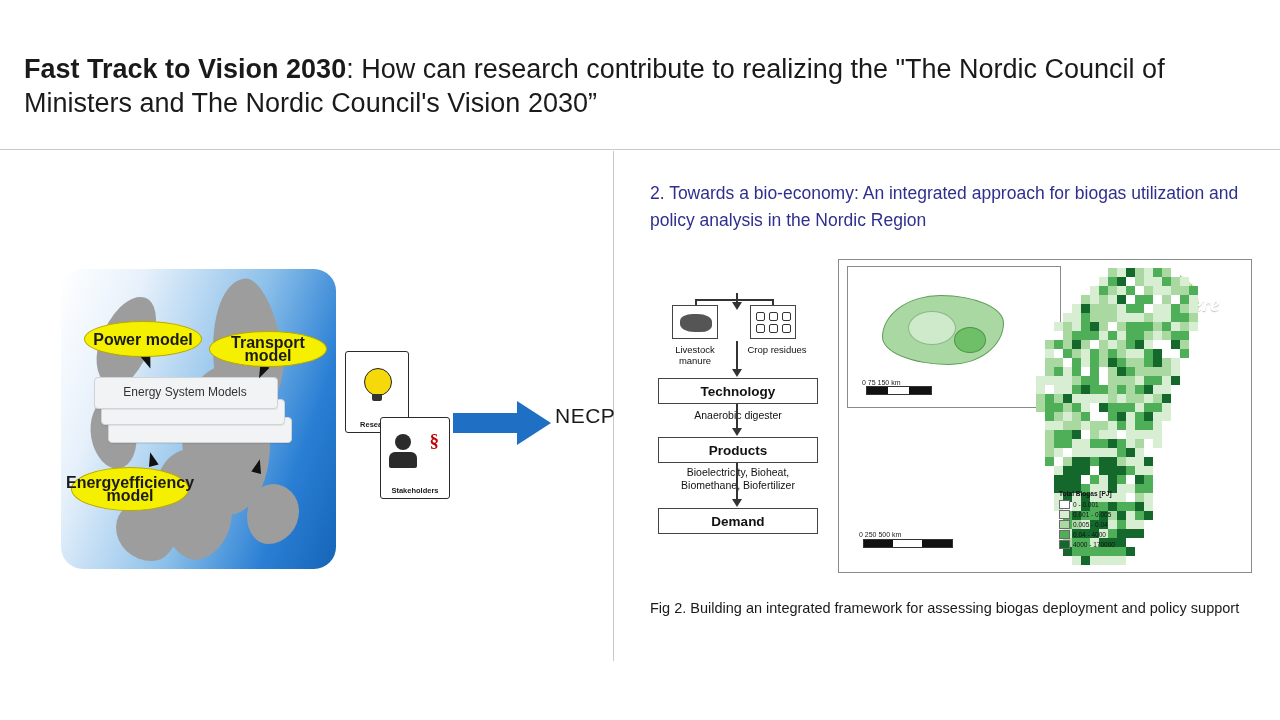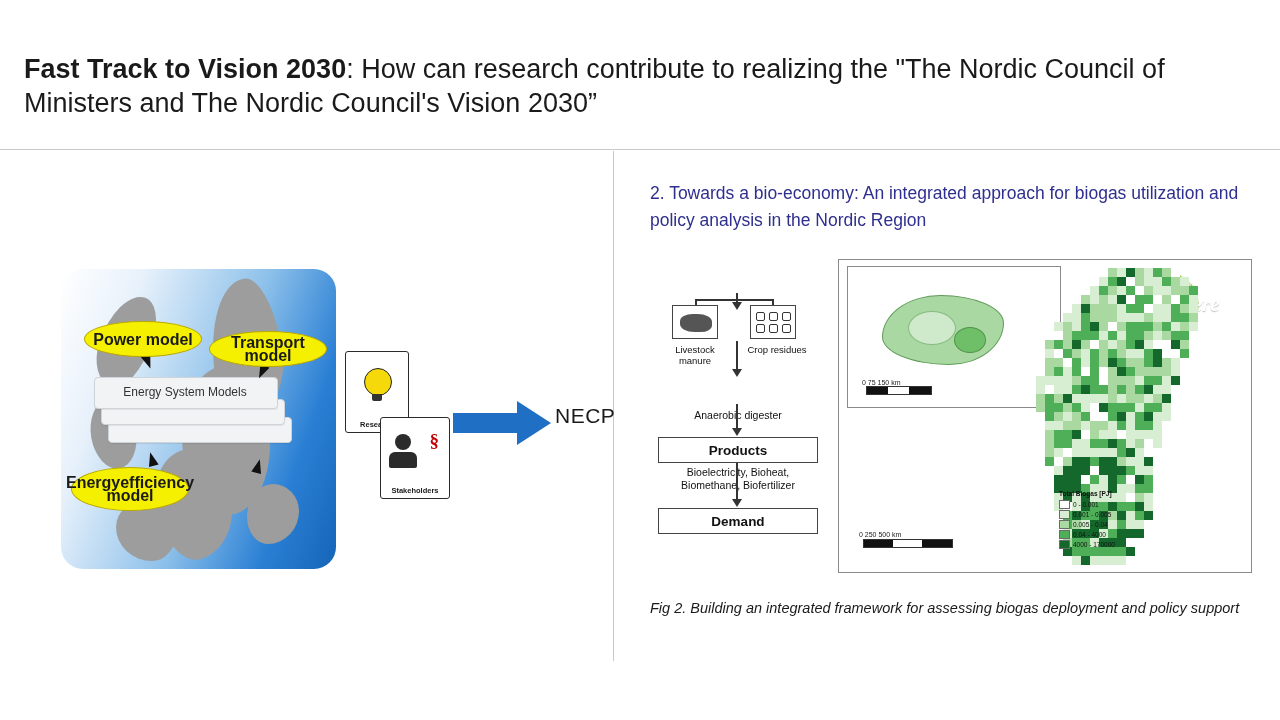--- a/index.html
+++ b/index.html
@@ -65,21 +65,21 @@
   #col-left .col-title  { left: 11px; top: 31px; width: 590px; }
   #col-right .col-title { left: 36px; top: 29px; width: 620px; }
 
   .col-caption {
     position: absolute;
     font-size: 14.5px;
     line-height: 21px;
     color: #1a1a1a;
   }
   #col-left .col-caption  { left: 11px; top: 447px; width: 585px; }
-  #col-right .col-caption { left: 36px; top: 447px; width: 620px; font-style: italic; }
+  #col-right .col-caption { left: 36px; top: 447px; width: 620px; }
 
   
   #fig1 {
     position: absolute;
     left: 55px;
     top: 118px;
     width: 525px;
     height: 320px;
   }
   #fig1-map-bg {
@@ -528,20 +528,21 @@
             <i style="left:26px;top:0"></i>
           <i style="left:0;top:12px"></i>
             <i style="left:13px;top:12px"></i>
             <i style="left:26px;top:12px"></i>
         </div>
       </div>
       <div class="fsub-small" id="fsub-manure">Livestock manure</div>
       <div class="fsub-small" id="fsub-crop">Crop residues</div>
 
       <div class="flow-arrow" id="farr2"></div>
+      <div class="flow-box" id="fbox-tech">Technology</div>
       <div class="flow-sub" id="fsub-tech">Anaerobic digester</div>
 
       <div class="flow-arrow" id="farr3"></div>
       <div class="flow-box" id="fbox-prod">Products</div>
       <div class="flow-sub" id="fsub-prod">Bioelectricity, Bioheat, Biomethane, Biofertilizer</div>
 
       <div class="flow-arrow" id="farr4"></div>
       <div class="flow-box" id="fbox-dem">Demand</div>
     </div>
 

